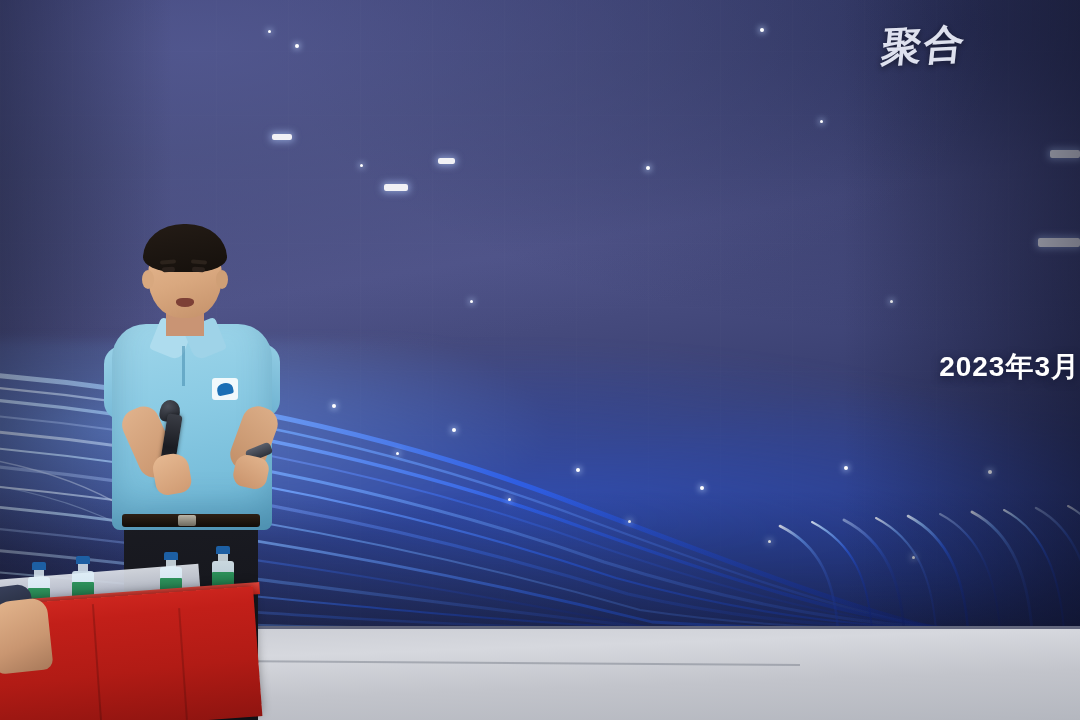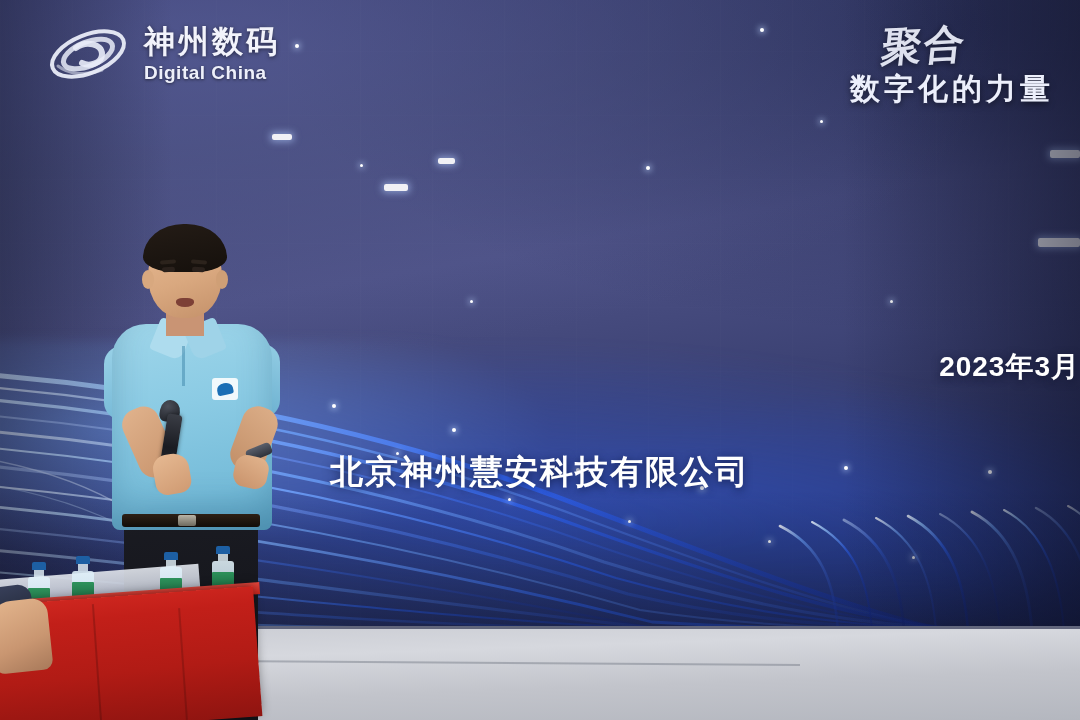--- a/index.html
+++ b/index.html
@@ -412,44 +412,26 @@
     <div class="sparkle" style="left:628px;top:520px;width:3px;height:3px;"></div>
     <div class="sparkle" style="left:700px;top:486px;width:4px;height:4px;"></div>
     <div class="sparkle" style="left:768px;top:540px;width:3px;height:3px;"></div>
     <div class="sparkle" style="left:844px;top:466px;width:4px;height:4px;"></div>
     <div class="sparkle" style="left:912px;top:556px;width:3px;height:3px;"></div>
     <div class="sparkle" style="left:988px;top:470px;width:4px;height:4px;"></div>
     <div class="sparkle" style="left:250px;top:520px;width:3px;height:3px;"></div>
 
     <div class="led-vignette"></div>
 
-    <div class="logo-left">
-      <span class="logo-mark">
-        <svg width="84" height="64" viewBox="0 0 84 64" xmlns="http://www.w3.org/2000/svg">
-          <g fill="none" stroke="#e9ecf8" stroke-linecap="round">
-            <ellipse cx="42" cy="32" rx="38" ry="19" transform="rotate(-22 42 32)" stroke-width="4" stroke-opacity=".95"></ellipse>
-            <ellipse cx="42" cy="32" rx="26" ry="12" transform="rotate(-22 42 32)" stroke-width="5" stroke-opacity=".85"></ellipse>
-            <path d="M30,26 C40,18 56,22 56,32 C56,41 44,45 36,41" stroke-width="6" stroke-opacity=".9"></path>
-            <path d="M12,44 C22,52 40,54 56,48" stroke-width="3" stroke-opacity=".55"></path>
-          </g>
-        </svg>
-      </span>
-      <span class="logo-words">
-        <span class="logo-cn">神州数码</span>
-        <span class="logo-en">Digital China</span>
-      </span>
-    </div>
 
     <div class="logo-right">
       <span class="brush-word">聚合</span>
-      <span class="brush-sub">数字化的力量</span>
     </div>
 
     <div class="slide-date">2023年3月</div>
-    <div class="slide-company">北京神州慧安科技有限公司</div>
   </div>
 
   <div class="stage-floor"></div>
   <div class="floor-edge"></div>
   <div class="floor-seam"></div>
 
   <div class="speaker">
     <div class="sp-pants"></div>
     <div class="sp-leg-split"></div>
 

